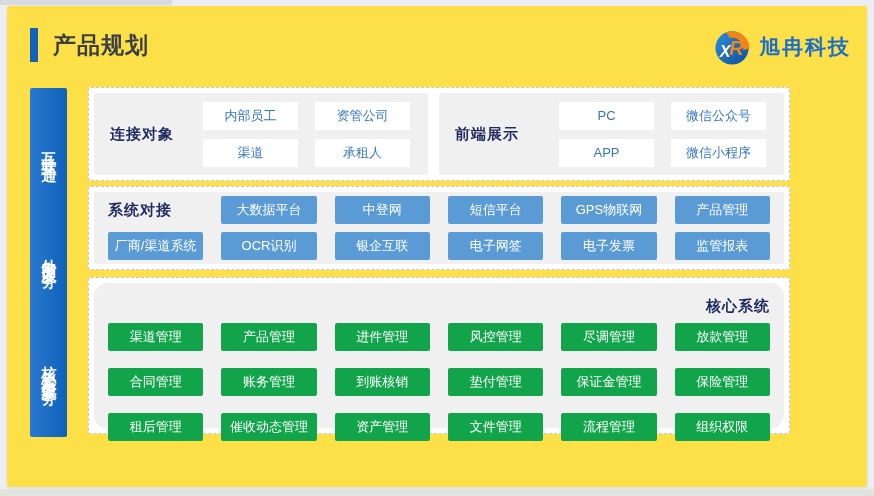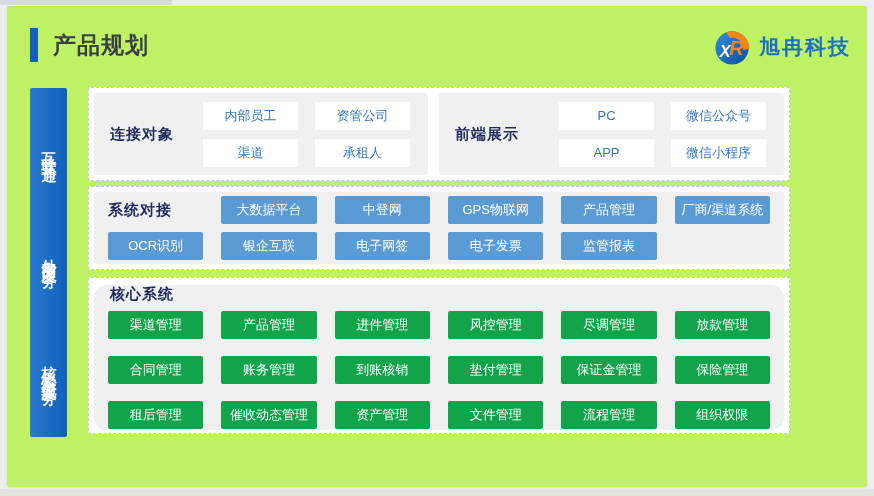--- a/index.html
+++ b/index.html
@@ -4,21 +4,21 @@
 <title>产品规划</title>
 <style>
   * { margin:0; padding:0; box-sizing:border-box; }
   html,body { width:874px; height:496px; overflow:hidden; }
   body { background:#eceef1; font-family:"Liberation Sans","DejaVu Sans",sans-serif; position:relative; }
 
   .chrome-strip { position:absolute; left:0; top:0; width:172px; height:5px; background:#d7dade; }
   .bottom-strip { position:absolute; left:0; top:489px; width:874px; height:7px; background:#e2e5de; }
 
   .slide { position:absolute; left:7px; top:6px; width:860px; height:481px;
-           background:#bef264; border-radius:2px; box-shadow:0 1px 3px rgba(0,0,0,.08); }
+           background:#fde047; border-radius:2px; box-shadow:0 1px 3px rgba(0,0,0,.08); }
 
   
   .title-wrap { position:absolute; left:23px; top:22px; display:flex; align-items:center; }
   .accent-bar { width:8px; height:34px; background:#1261ba; margin-right:15px; }
   h1.page-title { font-size:23px; font-weight:bold; color:#3a3f46; letter-spacing:1px; }
 
   .logo { position:absolute; right:16px; top:22px; display:flex; align-items:center; gap:7px; }
   .logo-text { font-size:21px; font-weight:bold; color:#1c6fc9; letter-spacing:2px; }
 
   
@@ -47,21 +47,21 @@
   .wbox { background:#ffffff; border-radius:0; color:#3577bd; font-size:13px;
           display:flex; align-items:center; justify-content:center; white-space:nowrap; }
 
   .panel-grid { background:#f0f0f1; border-radius:2px; height:100%; padding:5px 14px;
                 display:grid; grid-template-columns:repeat(6,1fr); grid-auto-rows:28px;
                 gap:8px 18px; align-content:center; }
   .cell-label { display:flex; align-items:center; }
   .bbox { background:#5b9bd5; border-radius:2px; color:#ffffff; font-size:13px;
           display:flex; align-items:center; justify-content:center; white-space:nowrap; }
 
-  .panel-core { background:#f0f0f1; border-radius:13px; height:100%; padding:0 14px 9px; }
+  .panel-core { background:#f0f0f1; border-radius:13px; height:100%; padding:12px 14px 9px;text-align:right; }
   .core-label { margin:2px 0 7px 2px; }
   .ggrid { display:grid; grid-template-columns:repeat(6,1fr); grid-auto-rows:28px; gap:17px 18px; }
   .gbox { background:#12a44a; border-radius:2px; color:#ffffff; font-size:13px;
           display:flex; align-items:center; justify-content:center; white-space:nowrap; }
 </style>
 </head>
 <body>
 
 <div class="chrome-strip"></div>
 
@@ -113,20 +113,21 @@
         <div class="wbox">微信小程序</div>
       </div>
     </div>
   </section>
 
   <section class="sec sec2">
     <div class="panel-grid">
       <div class="sec-label cell-label">系统对接</div>
       <div class="bbox">大数据平台</div>
       <div class="bbox">中登网</div>
+      <div class="bbox">短信平台</div>
       <div class="bbox">GPS物联网</div>
       <div class="bbox">产品管理</div>
       <div class="bbox">厂商/渠道系统</div>
       <div class="bbox">OCR识别</div>
       <div class="bbox">银企互联</div>
       <div class="bbox">电子网签</div>
       <div class="bbox">电子发票</div>
       <div class="bbox">监管报表</div>
     </div>
   </section>

